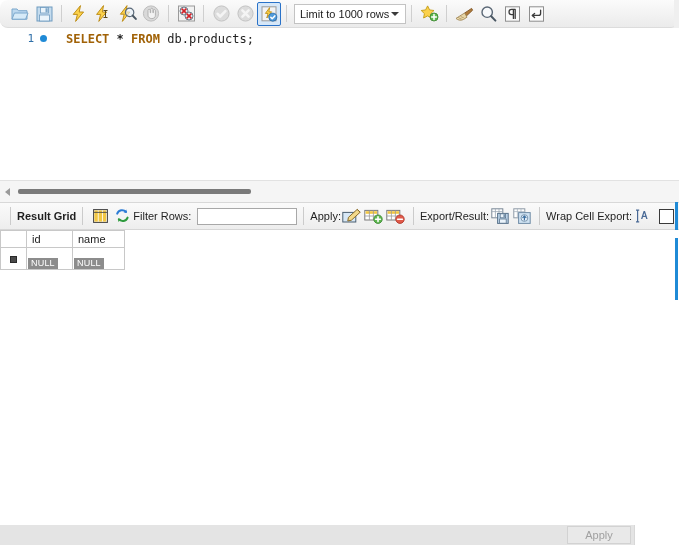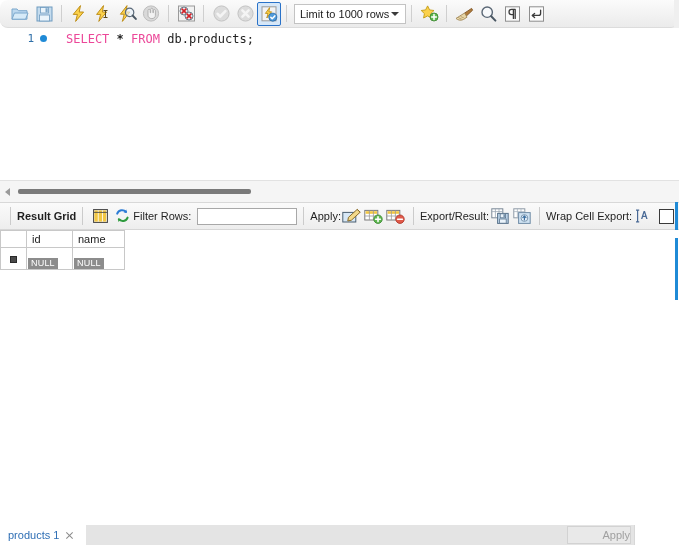--- a/index.html
+++ b/index.html
@@ -96,21 +96,21 @@
     background: #1f8ad6;
     margin-left: 6px;
   }
   .code-line {
     position: absolute; left: 66px; top: 2px; height: 17px;
     display: flex; align-items: center;
     font-family: "DejaVu Sans Mono", monospace;
     font-size: 12px;
     white-space: pre;
   }
-  .kw { color: #ec4899; font-weight: normal; }
+  .kw { color: #a16207; font-weight: bold; }
   .op { color: #222222; font-weight: bold; }
   .ident { color: #222222; }
 
   
   .hscroll-area {
     position: absolute; left: 0; top: 180px; width: 679px; height: 22px;
     background: #f5f5f5;
     border-top: 1px solid #e2e2e2;
   }
   .hscroll-left-arrow {
@@ -274,21 +274,21 @@
   }
   .tab-close::before { transform: rotate(45deg); }
   .tab-close::after  { transform: rotate(-45deg); }
 
   .apply-btn {
     position: absolute; right: 48px; top: 526px;
     width: 64px; height: 18px;
     background: #e9e9e9;
     border: 1px solid #d2d2d2;
     box-sizing: border-box;
-    display: flex; align-items: center; justify-content: flex-end;
+    display: flex; align-items: center; justify-content: center;
     font-size: 11px; color: #a0a0a0;
   }
   .bottom-right-box {
     position: absolute; right: 0px; top: 525px;
     width: 44px; height: 20px;
     background: #ffffff;
     border-left: 1px solid #d8d8d8;
   }
 
   svg { display: block; }
@@ -585,24 +585,20 @@
       </tbody>
     </table>
   </div>
 
   <div class="side-white"></div>
   <div class="side-blue-2"></div>
 
   <div class="bottom-gap"></div>
   <div class="bottom-bar"></div>
 
-  <div class="bottom-tab" style="width:86px;">
-    <span class="tablabel">products 1</span>
-    <span class="tab-close"></span>
-  </div>
 
   <div class="apply-btn">
     <span>Apply</span>
   </div>
 
   <div class="bottom-right-box"></div>
 
 </div>
 
 </body></html>

